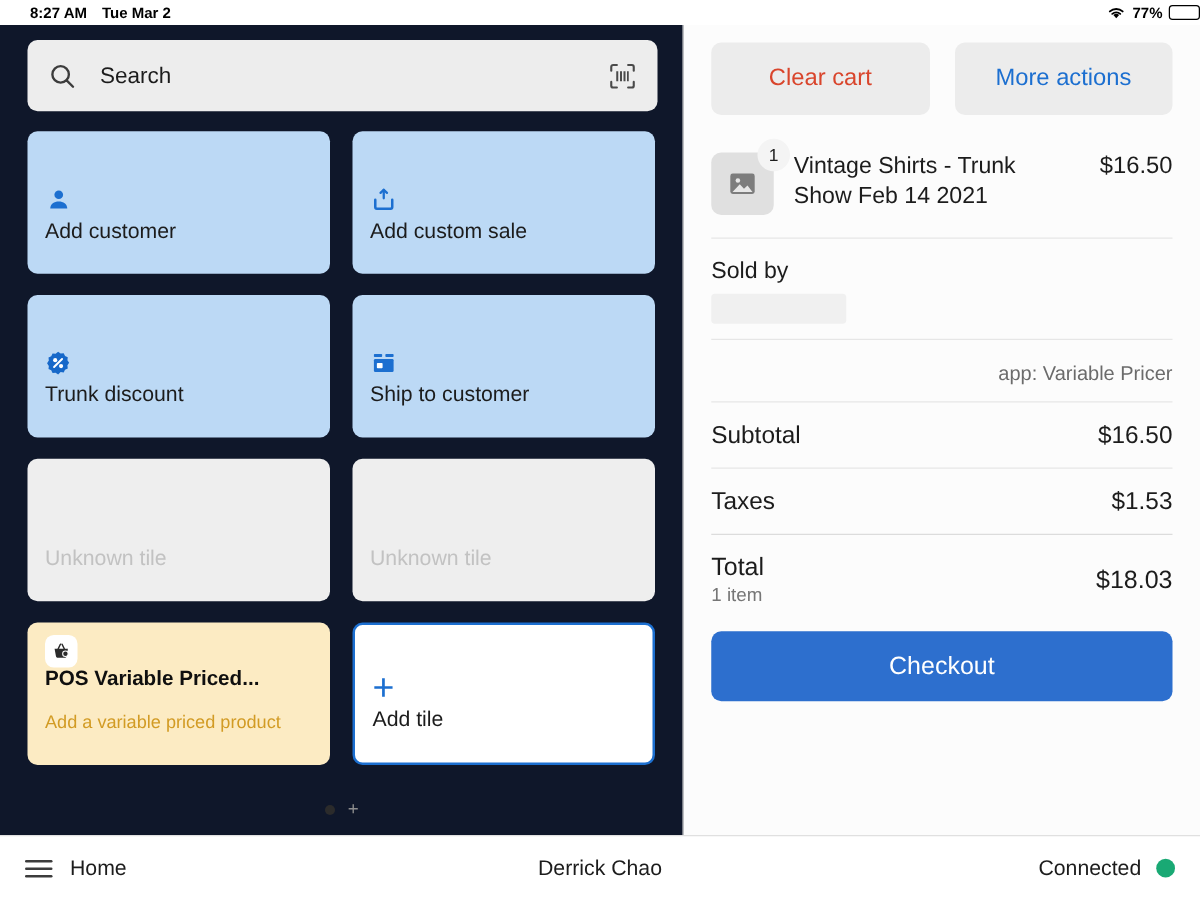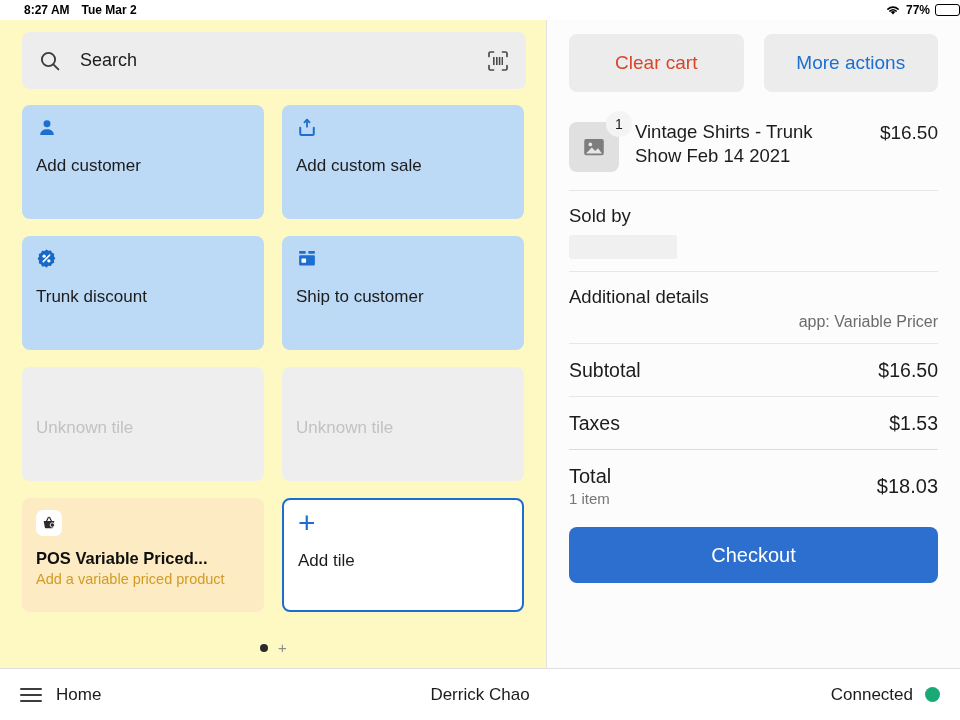--- a/index.html
+++ b/index.html
@@ -27,21 +27,21 @@
   }
   .batt::after{
     content:""; position:absolute; right:-3px; top:3.5px;
     width:2px; height:4px; background:#000; border-radius:0 1px 1px 0;
   }
   .batt-fill { height:100%; background:#000; border-radius:1.5px; width:77%; }
 
   
   .main { position:absolute; left:0; top:20px; width:960px; height:648px; display:flex; }
   .left-pane {
-    width:547px; height:648px; background:#fef9c3;
+    width:547px; height:648px; background:#0f172a;
     border-right:1px solid #e3e3e3; position:relative;
     padding:12px 20px 0 22px;
   }
   .right-pane {
     flex:1; height:648px; background:#fcfcfc; padding:14px 22px 0 22px;
     display:flex; flex-direction:column;
   }
 
   
   .search {
@@ -52,35 +52,34 @@
   .search-text { font-size:18px; color:#1c1c1c; flex:1; }
   .mag { display:block; }
   .barcode { display:block; }
 
   
   .tile-grid {
     display:grid; grid-template-columns: 242px 242px;
     grid-auto-rows: 114px; gap: 17px 18px;
   }
   .tile {
-    border-radius:8px; position:relative; padding:12px 14px;
-    display:flex; flex-direction:column; justify-content:flex-start;
+    border-radius:8px; position:relative; padding:24px 14px;
+    display:flex; flex-direction:column; justify-content:flex-end;
     overflow:hidden;
-    gap:13px;
   }
   .tile-blue { background:#bcd9f5; }
   .tile-gray { background:#eeeeee; }
   .tile-yellow { background:#fcebc3; }
   .tile-add { background:#fff; border:2px solid #1c6fd0; }
   .tile-ico { height:26px; display:flex; align-items:flex-start; }
   .tile-label { font-size:17px; color:#1c1c1c; line-height:1.2; }
   .tile-gray .tile-label { color:#c2c2c2; }
   .tile-yellow .tile-label { font-weight:bold; font-size:16.5px; color:#0f0f0f;
     white-space:nowrap; overflow:hidden; text-overflow:ellipsis; }
-  .tile-sub { font-size:14.5px; color:#d29b24; line-height:1.22; margin-top:2px; }
+  .tile-sub { font-size:14.5px; color:#d29b24; line-height:1.22; margin-top:17px; }
   .tile-body-y { display:flex; flex-direction:column; }
   .appicon {
     width:26px; height:26px; background:#fff; border-radius:7px;
     display:flex; align-items:center; justify-content:center;
   }
   .plus-big { font-size:30px; color:#1c6fd0; line-height:22px; font-weight:500; }
 
   
   .pager {
     position:absolute; left:0; bottom:16px; width:547px;
@@ -312,21 +311,20 @@
       <div class="hr"></div>
 
       <div class="sect">
         <div class="sect-title">Sold by</div>
         <div class="redacted"></div>
       </div>
 
       <div class="hr"></div>
 
       <div class="sect">
-        <div class="sect-title">Additional details</div>
         <div class="sect-sub">app: Variable Pricer</div>
       </div>
 
       <div class="hr"></div>
 
       <div class="totrow">
         <span class="tot-label">Subtotal</span>
         <span class="tot-val">$16.50</span>
       </div>
 

